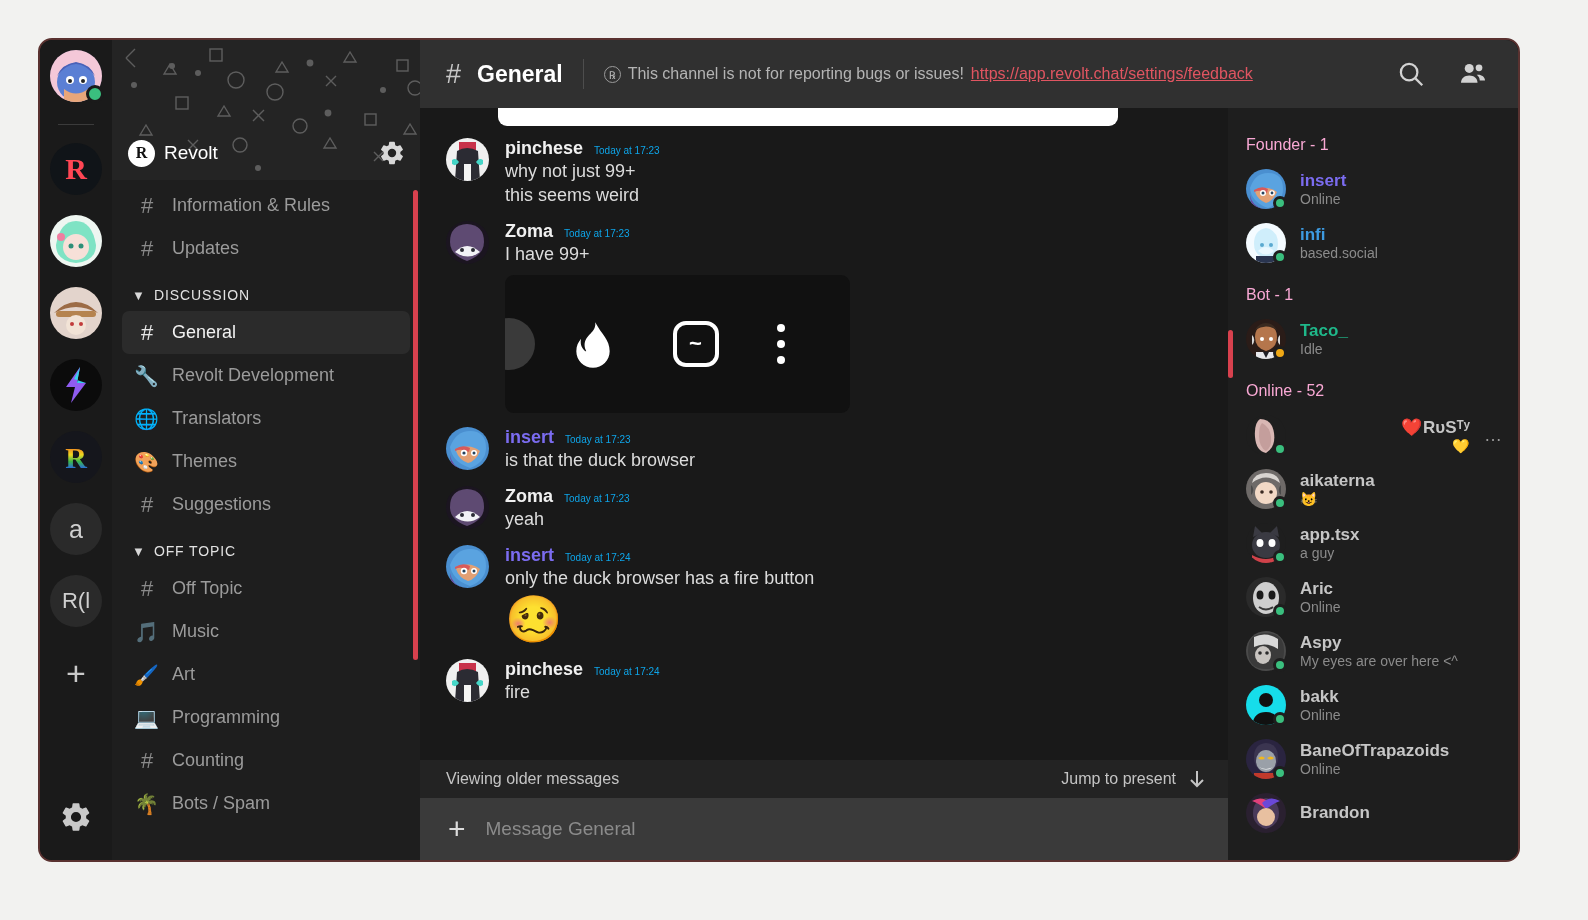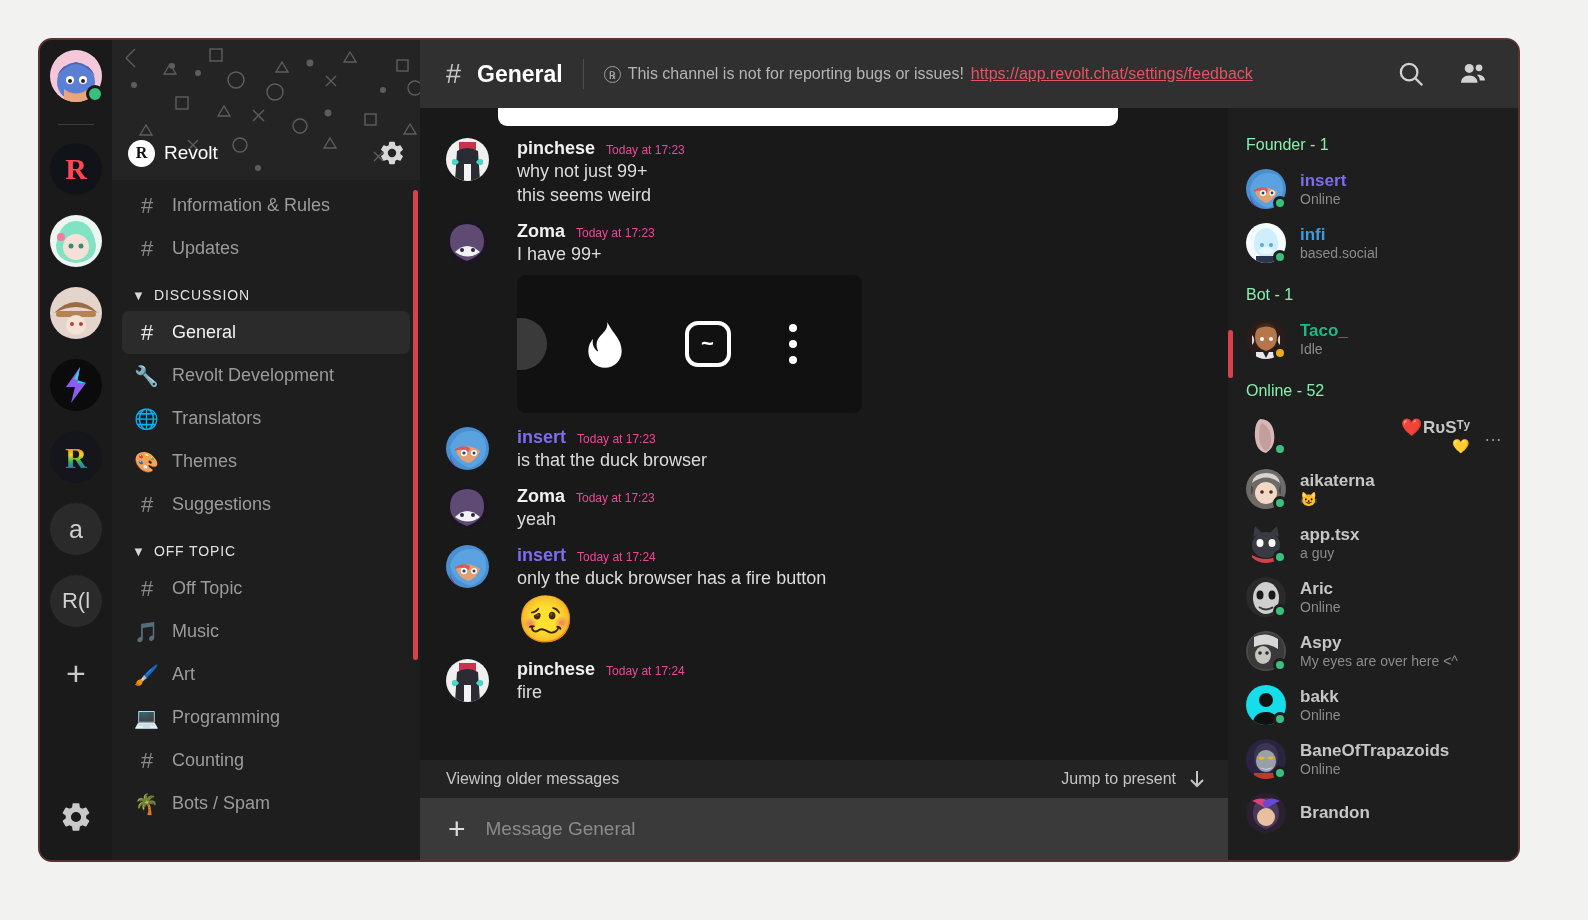--- a/index.html
+++ b/index.html
@@ -149,32 +149,32 @@
 
   #chat-area { flex: 1; display: flex; min-height: 0; }
   #messages-pane { flex: 1; display: flex; flex-direction: column; min-width: 0; position: relative; background: #191919; }
   #messages-scroll { flex: 1; overflow: hidden; padding: 0 0 6px 0; position: relative; }
 
   .clipped-attachment {
     margin: 0 0 0 78px; width: 620px; height: 18px;
     background: #fff; border-radius: 0 0 9px 9px;
   }
   .message {
-    display: flex; gap: 28px; padding: 12px 24px 2px 26px;
+    display: flex; gap: 16px; padding: 12px 24px 2px 26px;
   }
   .msg-avatar {
     width: 43px; height: 43px; border-radius: 50%;
     flex: 0 0 43px; overflow: hidden; position: relative;
     cursor: pointer;
   }
   .msg-body { min-width: 0; flex: 1; }
   .msg-head { display: flex; align-items: baseline; gap: 11px; }
   .msg-author { font-size: 18px; font-weight: bold; color: #f0f0f0; cursor: pointer; }
   .msg-author.accent { color: #7b6cf0; }
-  .msg-time { font-size: 12px; color: #ec4899; }
+  .msg-time { font-size: 10px; color: #0ea5e9; }
   .msg-line { font-size: 18px; color: #dcdcdc; line-height: 1.28; padding-top: 1px; }
   .msg-emoji-only { font-size: 46px; line-height: 1.1; padding-top: 4px; }
 
   .attachment-box {
     margin-top: 9px; width: 345px; height: 138px;
     background: #111; border-radius: 9px;
     display: flex; align-items: center; justify-content: center;
     gap: 58px; position: relative; overflow: hidden;
     cursor: pointer;
   }
@@ -214,21 +214,21 @@
   }
   #composer-input::placeholder { color: #8b8b8b; }
 
   
   #member-list {
     width: 290px; flex: 0 0 290px;
     background: #1e1e1e; position: relative;
     overflow: hidden; padding: 12px 0 0 0;
   }
   .member-group {
-    font-size: 16px; color: #86efac; font-weight: normal;
+    font-size: 16px; color: #f9a8d4; font-weight: normal;
     padding: 16px 0 8px 18px;
   }
   .member-row {
     display: flex; align-items: center; gap: 14px;
     padding: 5px 14px 5px 18px; height: 54px; cursor: pointer;
   }
   .member-avatar {
     width: 40px; height: 40px; border-radius: 50%;
     flex: 0 0 40px; position: relative; overflow: visible;
   }

